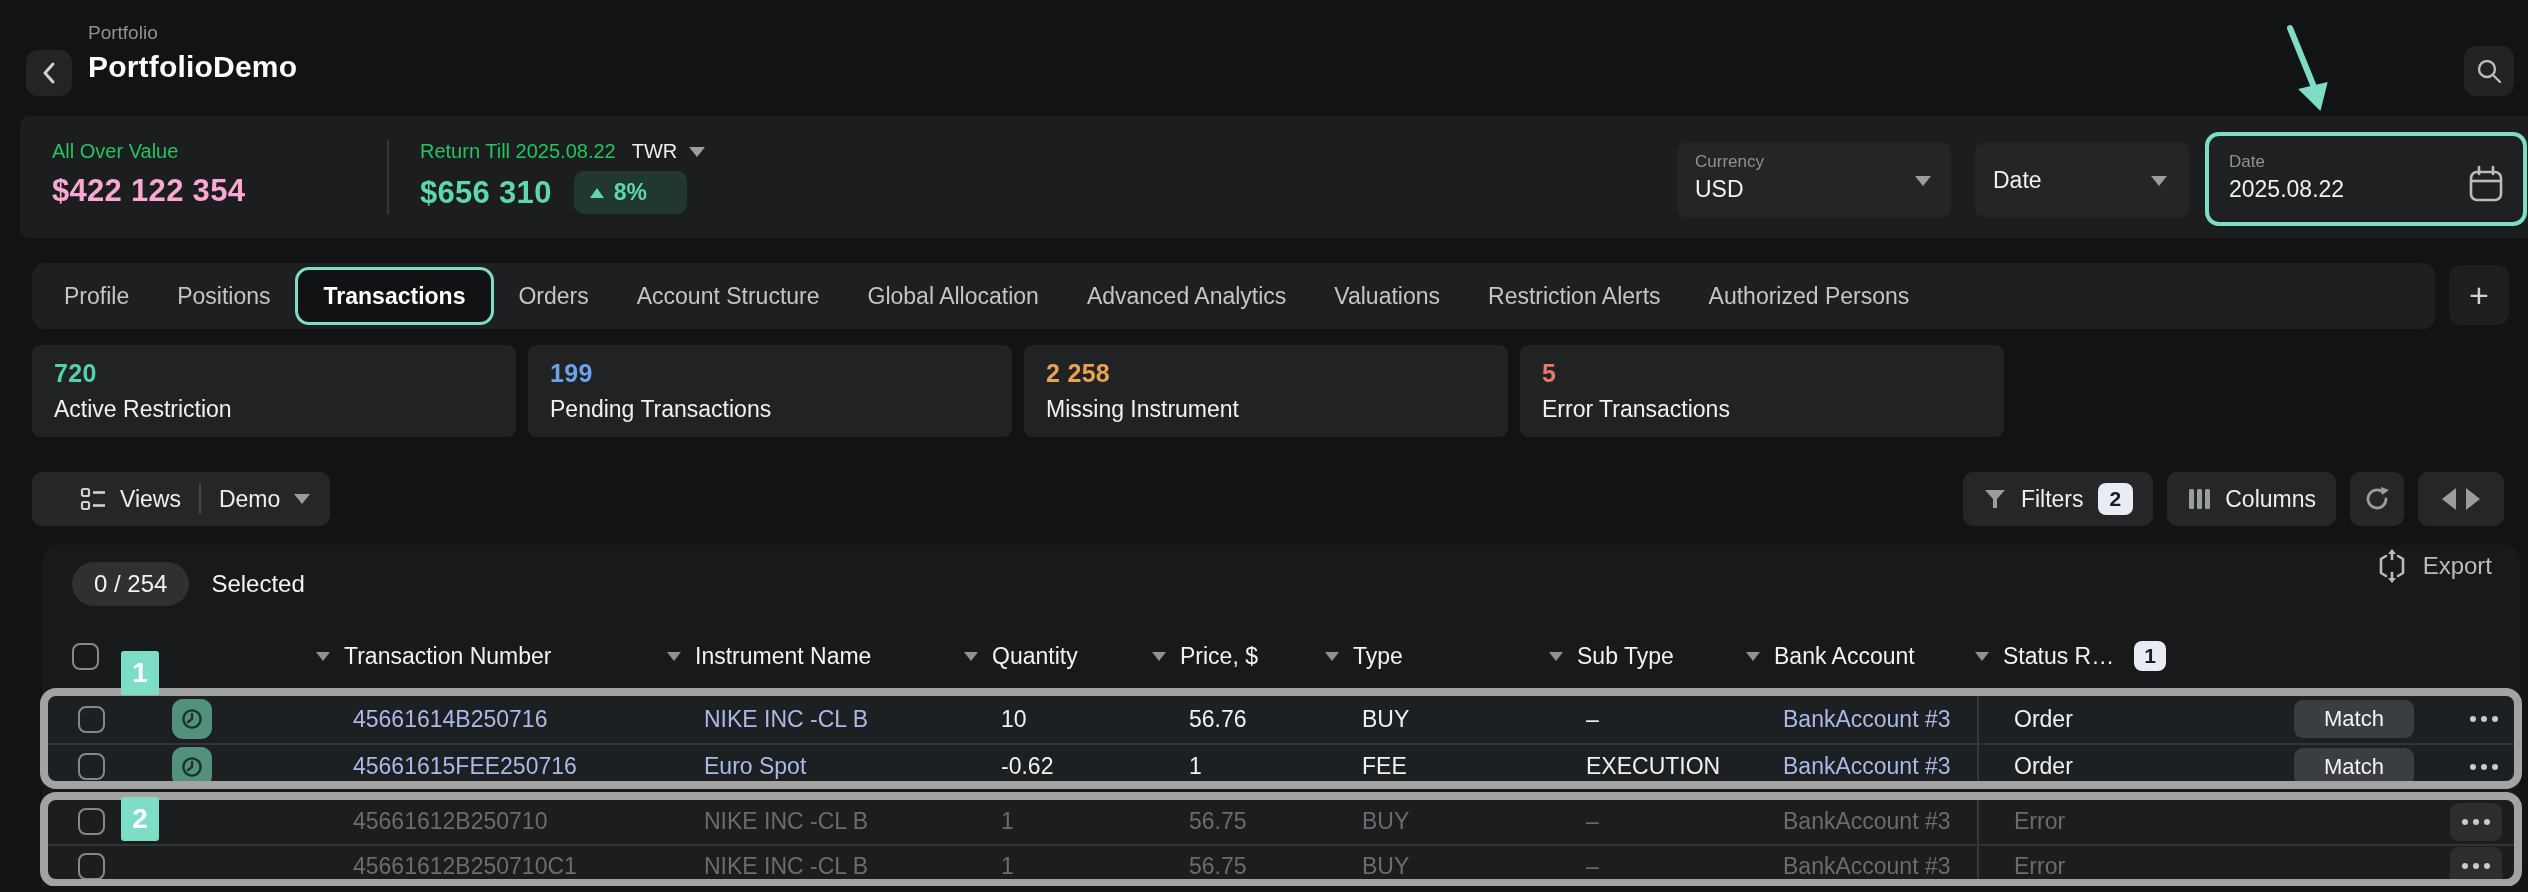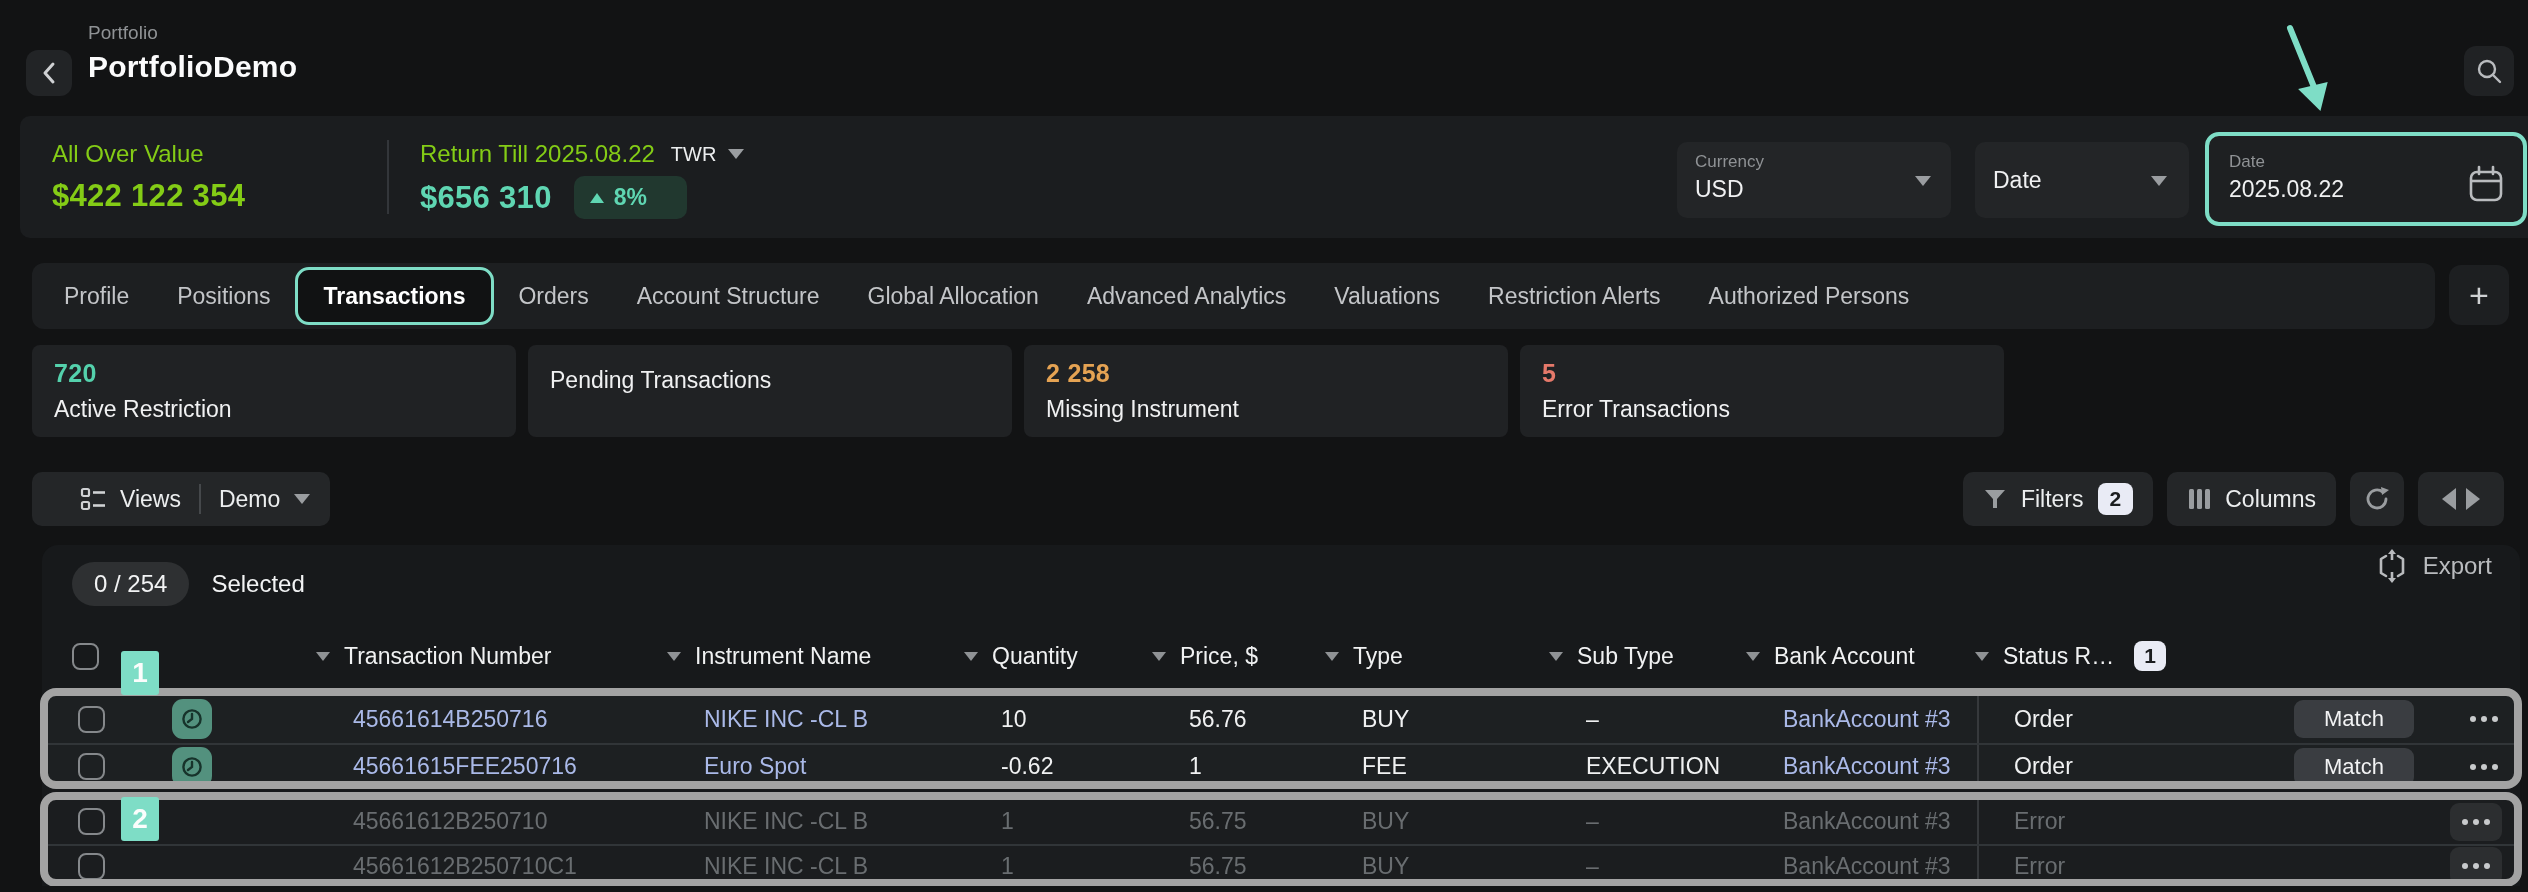--- a/index.html
+++ b/index.html
@@ -22,22 +22,22 @@
     background:#202224; border-radius:12px; display:flex; align-items:center; justify-content:center;
   }
   .annot-arrow { position:absolute; left:2266px; top:18px; width:90px; height:104px; pointer-events:none; }
 
   
   .summary-bar {
     position:absolute; left:20px; right:0; top:116px; height:122px;
     background:#1b1d1f; border-radius:10px 0 0 10px;
   }
   .sum-block { position:absolute; top:24px; }
-  .sum-label { font-size:24px; color:#84cc16; margin-bottom:10px; }
-  .sum-value { font-size:31px; font-weight:bold; color:#84cc16; letter-spacing:.3px; }
+  .sum-label { font-size:20px; color:#22c55e; margin-bottom:10px; }
+  .sum-value { font-size:31px; font-weight:bold; color:#f9a8d4; letter-spacing:.3px; }
   .sum-divider { position:absolute; left:367px; top:24px; width:2px; height:74px; background:#33363a; }
   .return-head { display:flex; align-items:center; gap:16px; margin-bottom:8px; }
   .twr { display:flex; align-items:center; gap:12px; color:#eceeef; font-size:20px; cursor:pointer; }
   .caret { width:0; height:0; border-left:8px solid transparent; border-right:8px solid transparent; border-top:10px solid #9a9da0; }
   .return-line { display:flex; align-items:center; gap:22px; }
   .return-value { font-size:31px; font-weight:bold; color:#5fd6b2; letter-spacing:.3px; }
   .return-badge {
     display:flex; align-items:center; gap:10px; background:#21382f; border-radius:10px;
     padding:8px 40px 8px 16px; color:#5fd6b2; font-size:23px; font-weight:bold;
   }
@@ -219,20 +219,21 @@
     <div class="tab">Authorized Persons</div>
   </div>
   <div class="tab-add">+</div>
 
   <div class="stats-row">
     <div class="stat-card">
       <div class="stat-value" style="color: rgb(84, 209, 172);">720</div>
       <div class="stat-label">Active Restriction</div>
     </div>
     <div class="stat-card">
+      <div class="stat-value" style="color: rgb(111, 161, 234);">199</div>
       <div class="stat-label">Pending Transactions</div>
     </div>
     <div class="stat-card">
       <div class="stat-value" style="color: rgb(229, 163, 83);">2 258</div>
       <div class="stat-label">Missing Instrument</div>
     </div>
     <div class="stat-card">
       <div class="stat-value" style="color: rgb(229, 121, 106);">5</div>
       <div class="stat-label">Error Transactions</div>
     </div>

